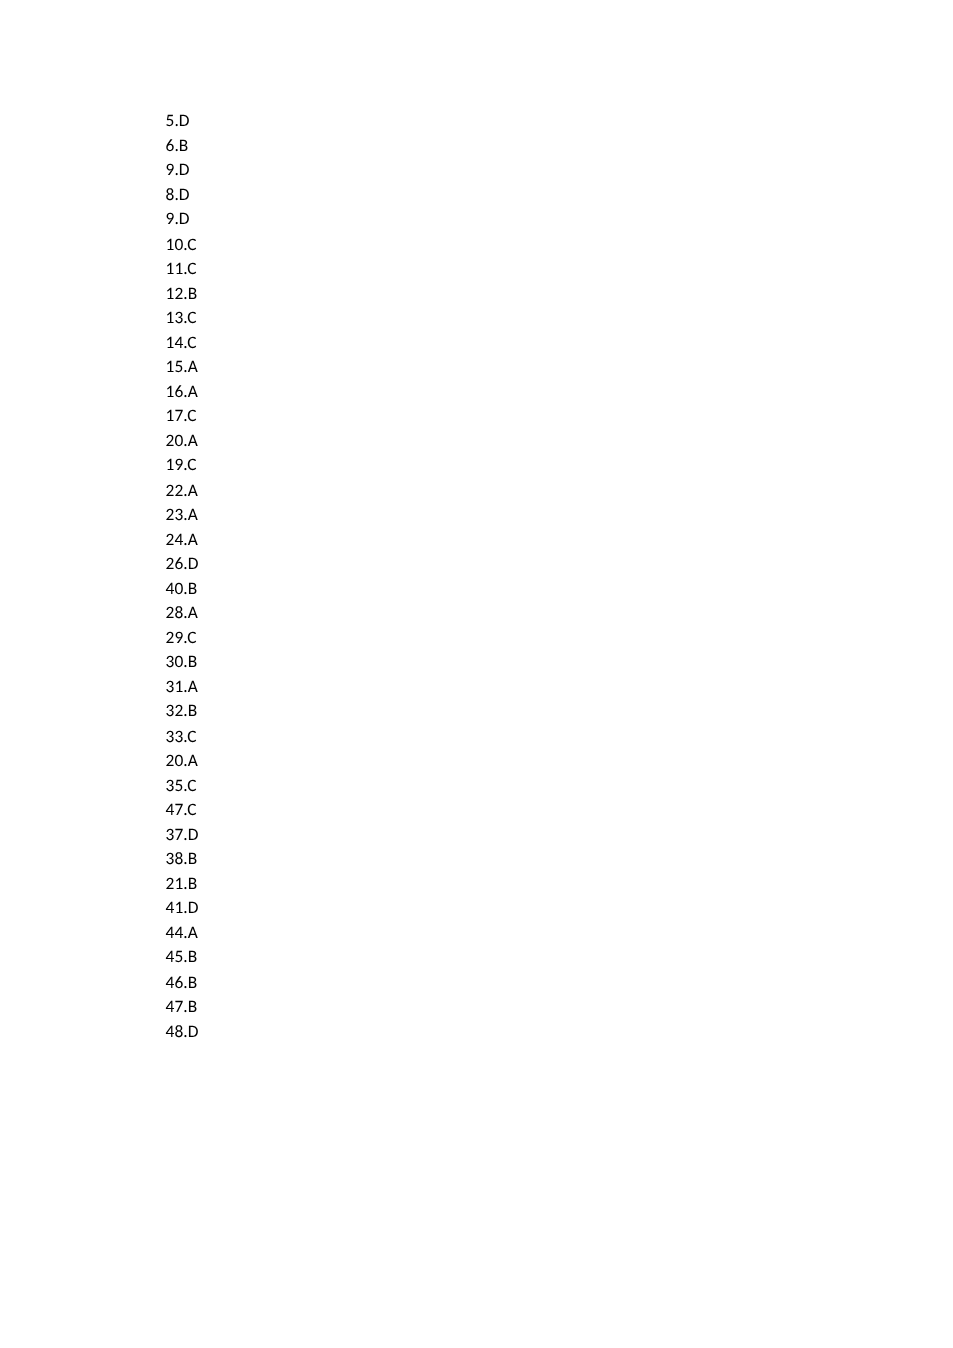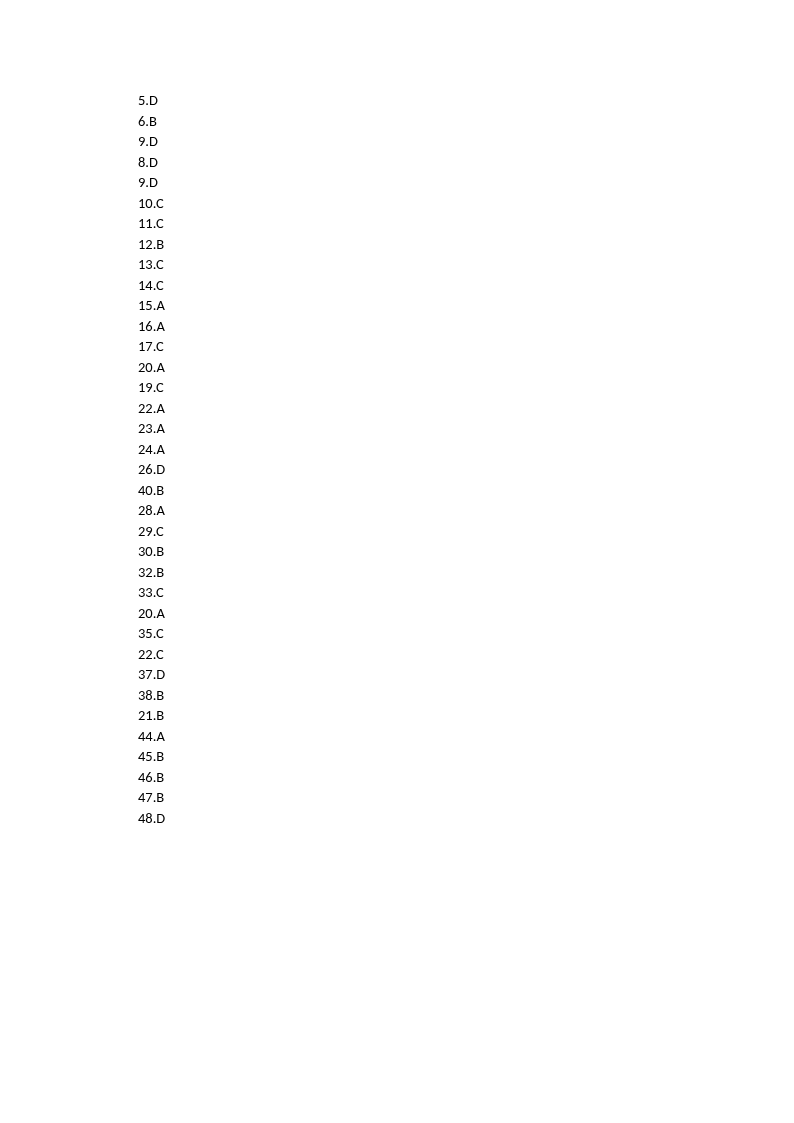--- a/index.html
+++ b/index.html
@@ -45,26 +45,28 @@
     <div class="answer-item">20.A</div>
     <div class="answer-item">19.C</div>
     <div class="answer-item">22.A</div>
     <div class="answer-item">23.A</div>
     <div class="answer-item">24.A</div>
     <div class="answer-item">26.D</div>
     <div class="answer-item">40.B</div>
     <div class="answer-item">28.A</div>
     <div class="answer-item">29.C</div>
     <div class="answer-item">30.B</div>
+    <div class="answer-item">31.A</div>
     <div class="answer-item">32.B</div>
     <div class="answer-item">33.C</div>
     <div class="answer-item">20.A</div>
     <div class="answer-item">35.C</div>
-    <div class="answer-item">22.C</div>
+    <div class="answer-item">47.C</div>
     <div class="answer-item">37.D</div>
     <div class="answer-item">38.B</div>
     <div class="answer-item">21.B</div>
+    <div class="answer-item">41.D</div>
     <div class="answer-item">44.A</div>
     <div class="answer-item">45.B</div>
     <div class="answer-item">46.B</div>
     <div class="answer-item">47.B</div>
     <div class="answer-item">48.D</div>
   </div>
 
 </body></html>

